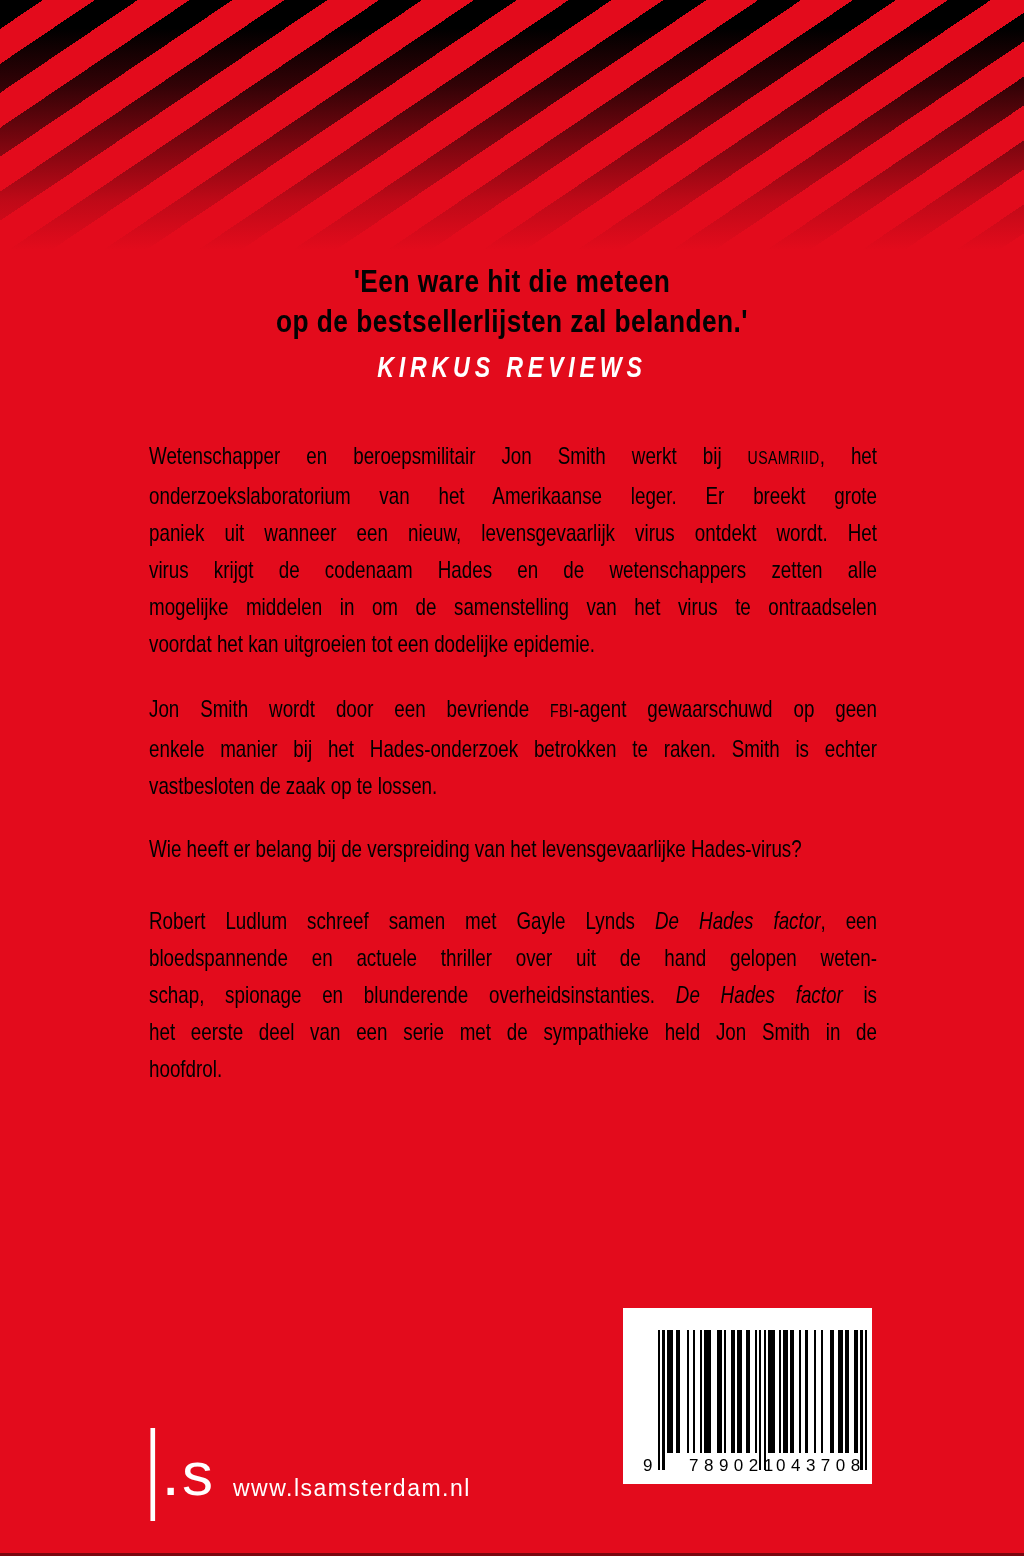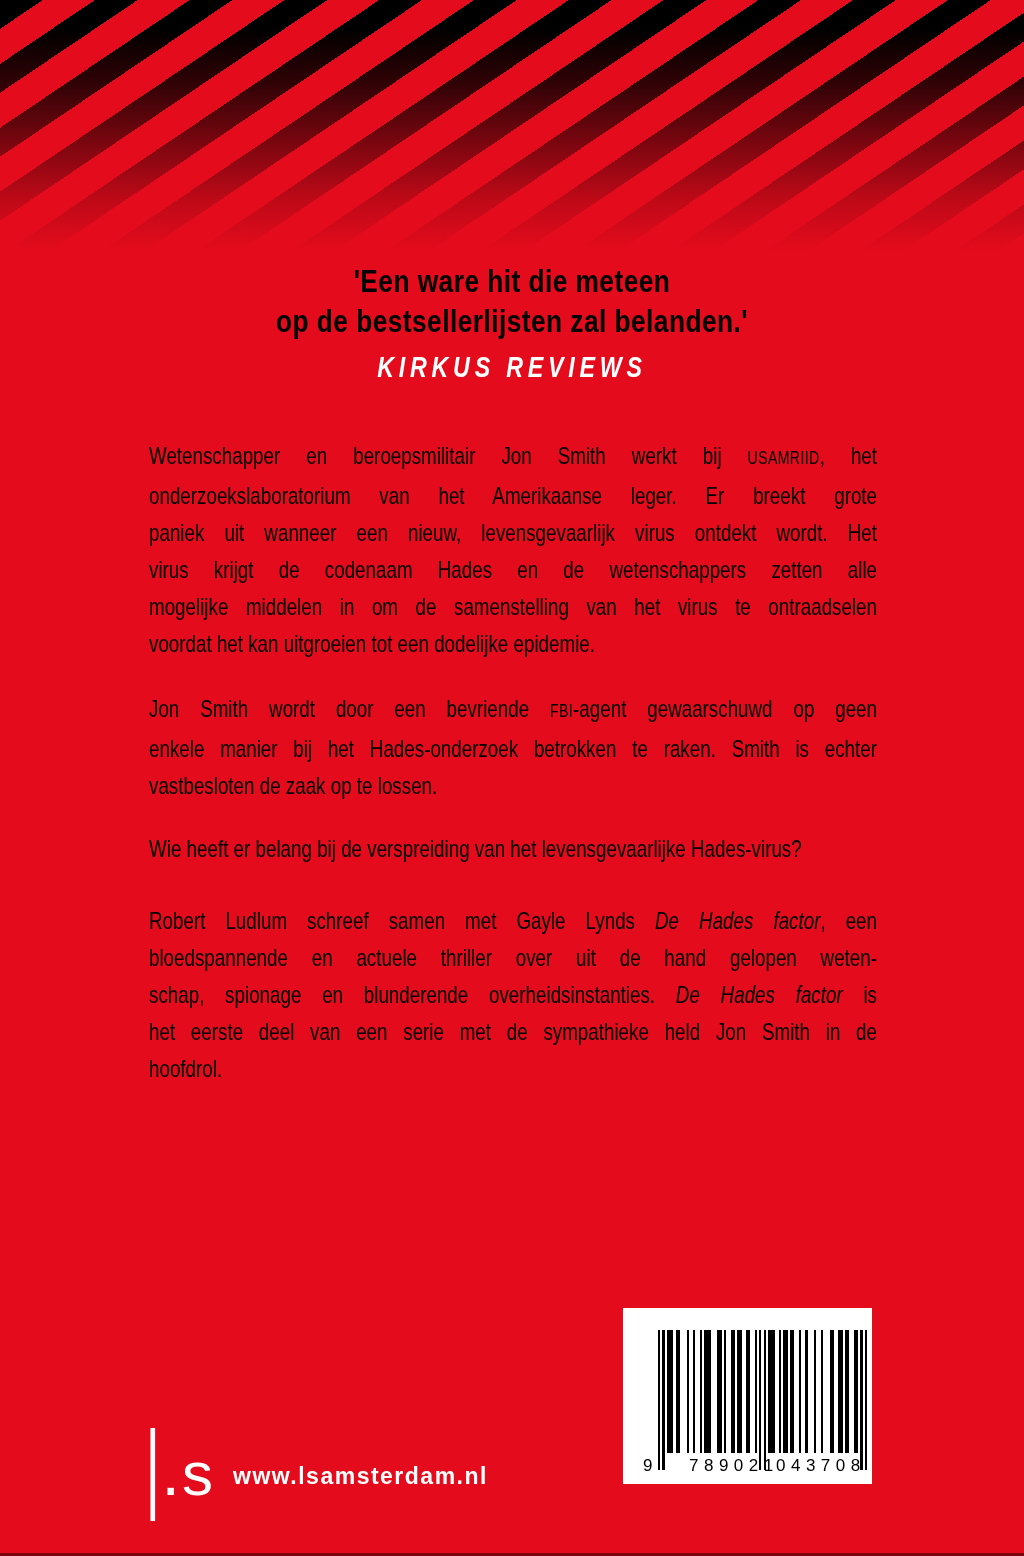--- a/index.html
+++ b/index.html
@@ -62,22 +62,22 @@
   .bc-9{left:20px;}
   .bc-g1{left:46px;letter-spacing:5.5px;margin-left:20px;}
   .bc-g2{left:153px;letter-spacing:5.5px;}
 
   
   .logo{position:absolute;left:147px;bottom:66px;line-height:0;color:#fff;white-space:nowrap;text-align:center;}
   .logo-l{display:inline-block;font-size:52px;font-weight:normal;transform:scaleY(2.45);transform-origin:center bottom;}
   .logo-dot{display:inline-block;font-size:66px;margin-left:3px;}
   .logo-s{display:inline-block;font-size:62px;margin-left:2px;}
   .website{
-    position:absolute;left:233px;bottom:68px;
-    color:#fff;font-size:23px;font-weight:bold;letter-spacing:1.5px;line-height:1;
+    position:absolute;left:233px;bottom:56px;
+    color:#fff;font-size:23px;font-weight:normal;letter-spacing:1.5px;line-height:1;
   }
 </style>
 </head>
 <body>
 
 <div class="page">
 
   <div class="stripes"></div>
 
   <div class="quote">

